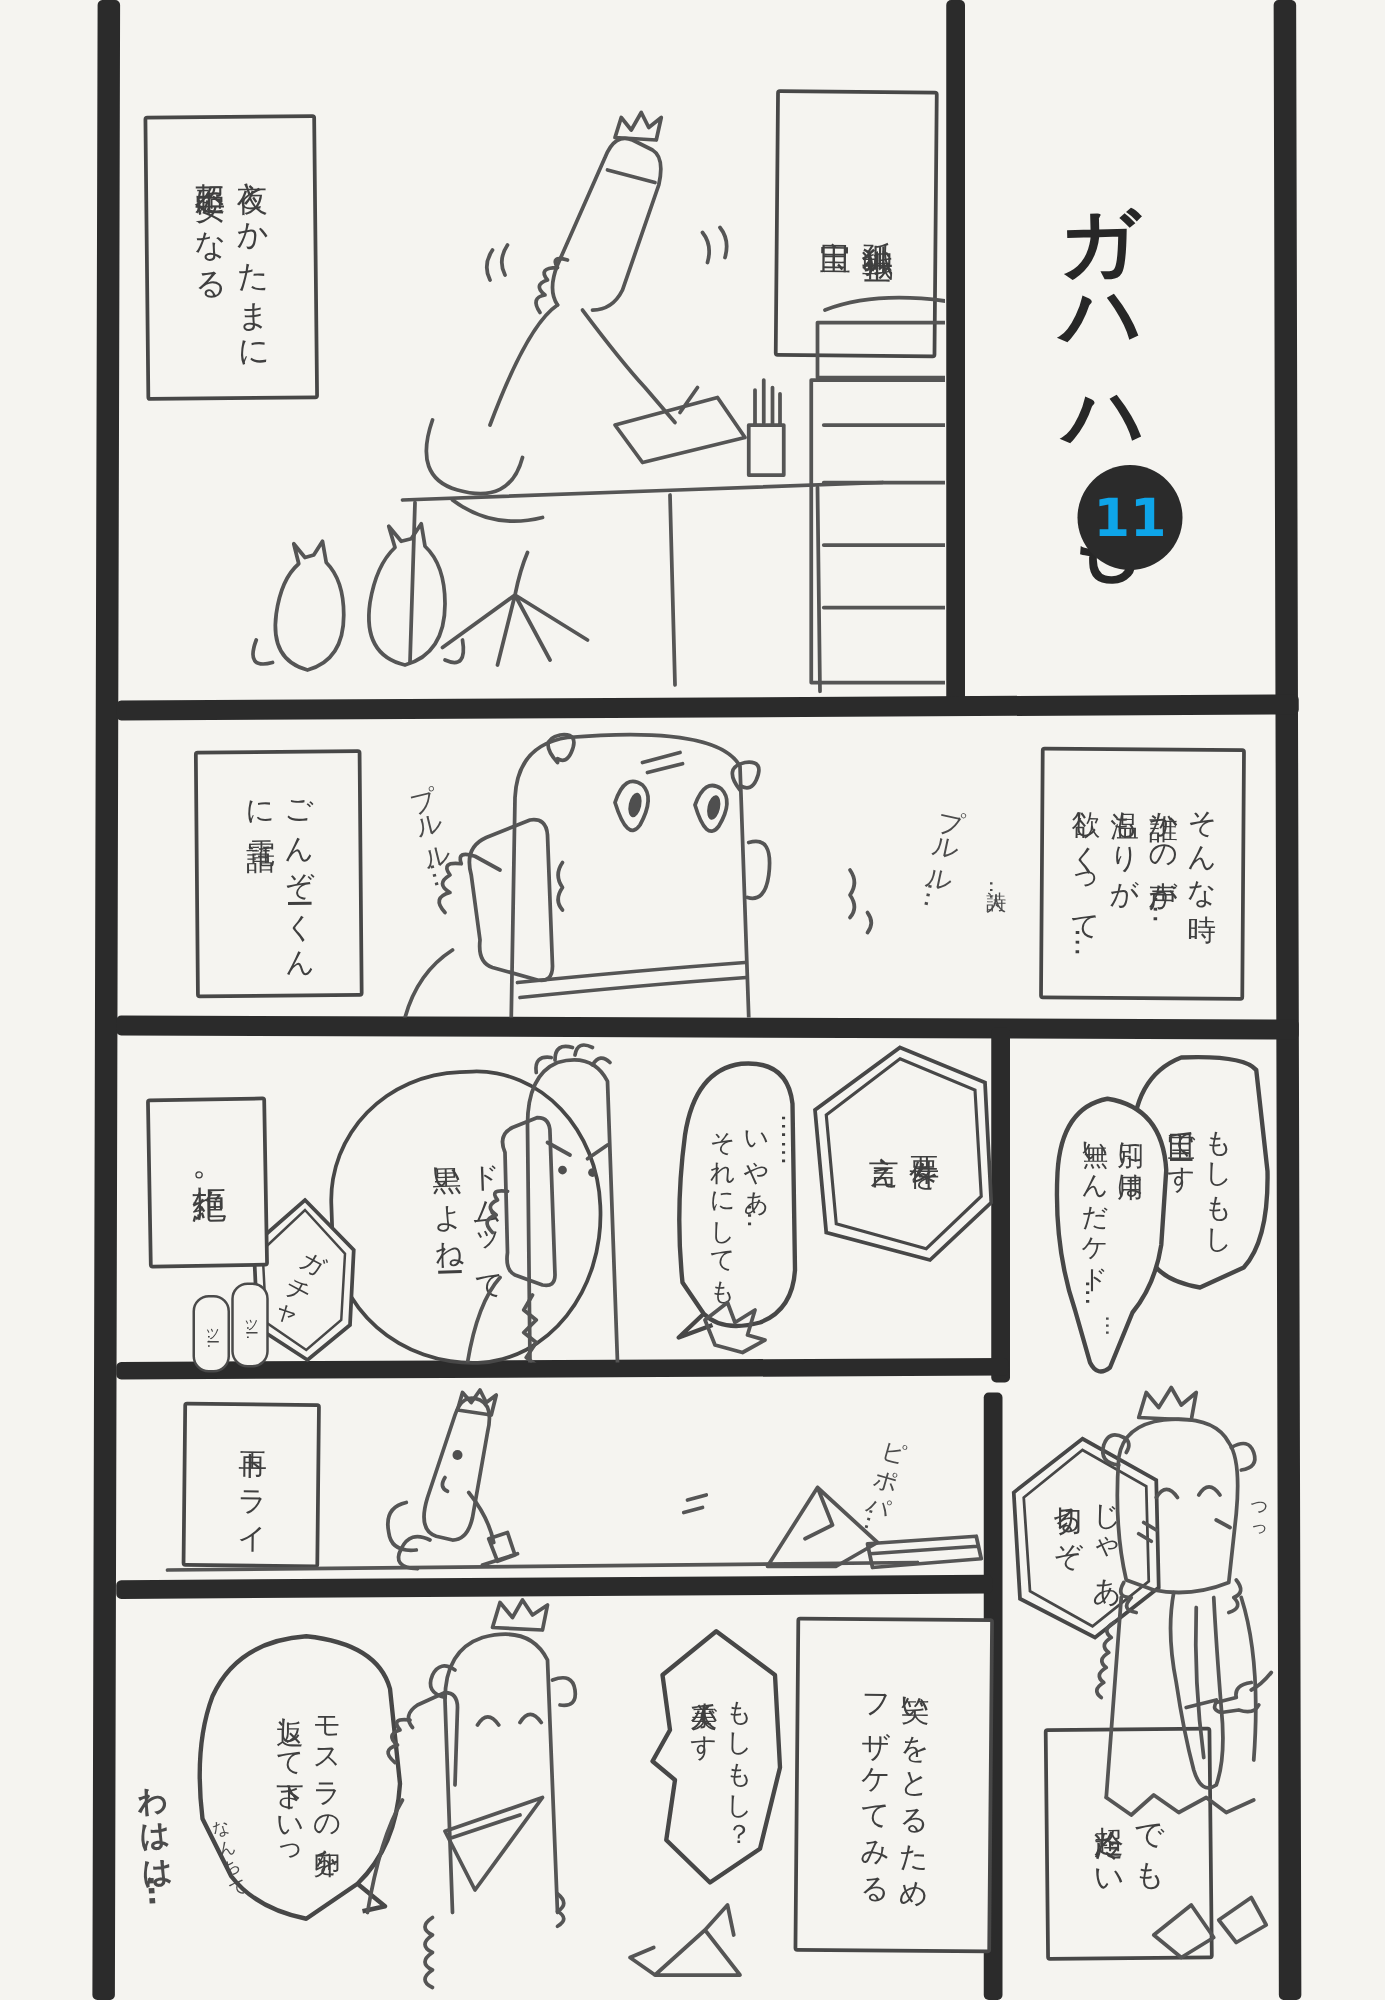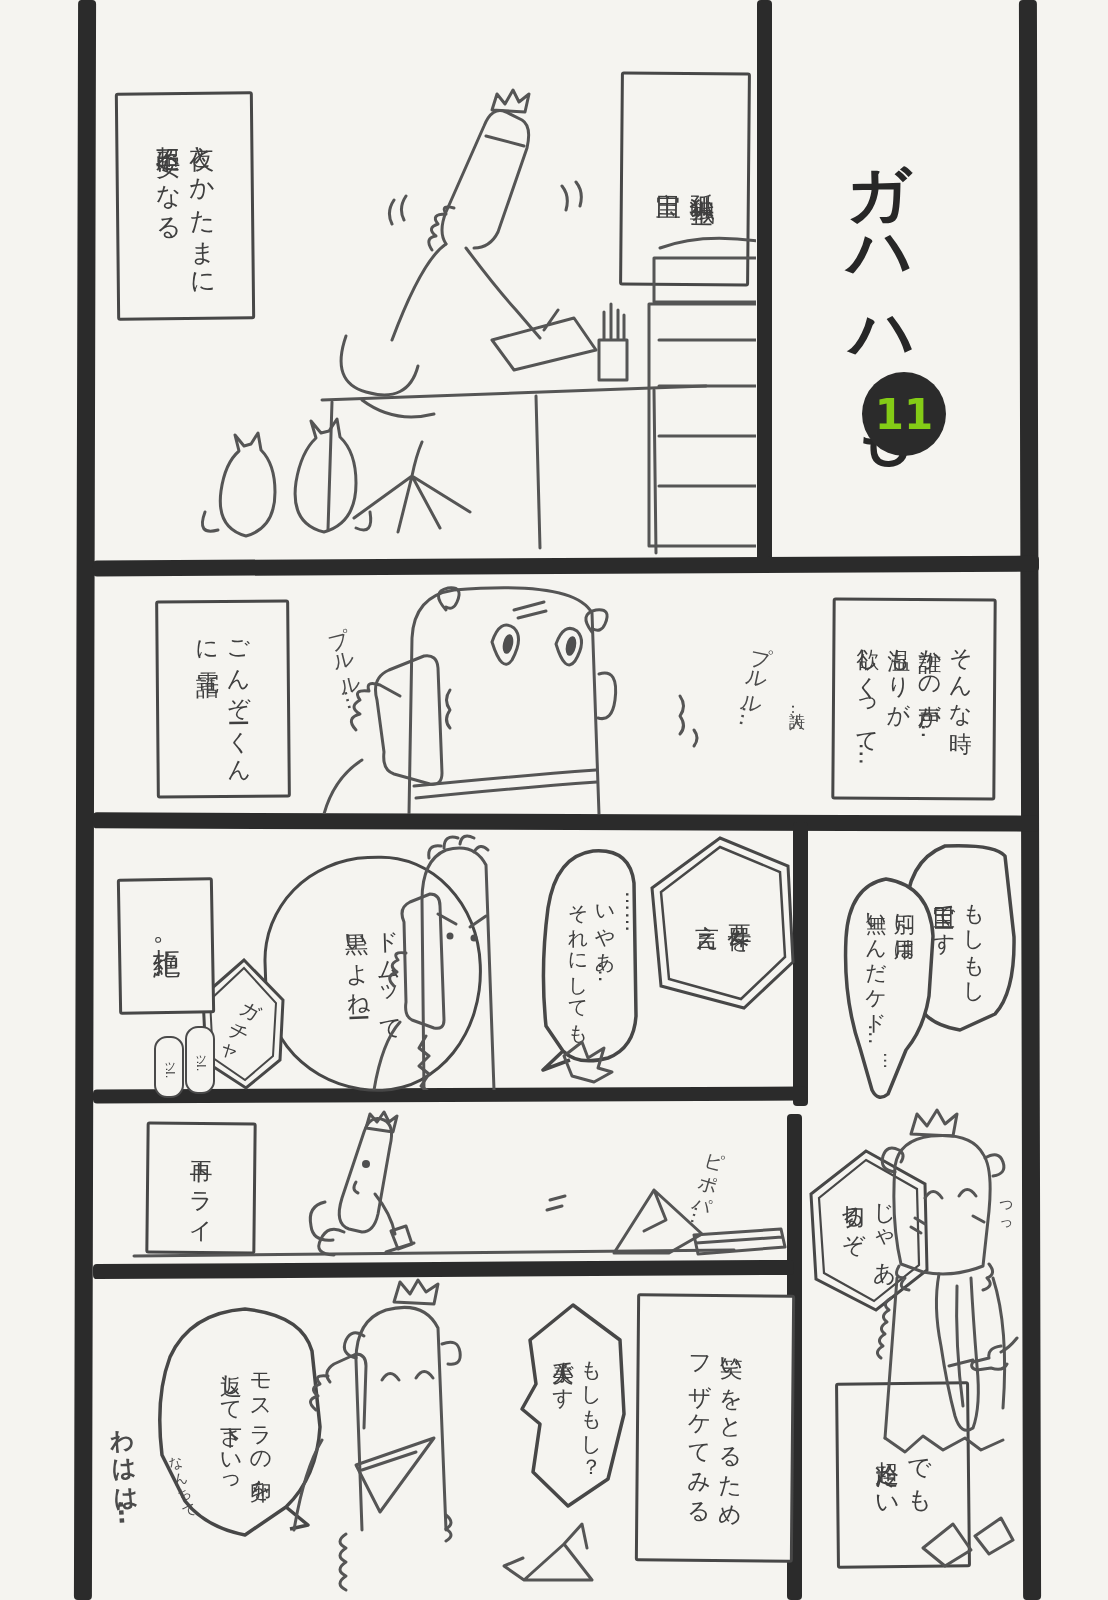--- a/index.html
+++ b/index.html
@@ -10,21 +10,21 @@
   .vbox{position:absolute;border:3px solid #474747;border-radius:3px;background:#f5f4f0;
         display:flex;justify-content:center;align-items:center;}
   .sfx{position:absolute;writing-mode:vertical-rl;white-space:pre-line;color:#4b4b4b;letter-spacing:2px;}
   .bubble{position:absolute;}
   .bubble svg{position:absolute;inset:0;}
   .btxt{position:absolute;inset:0;display:flex;justify-content:center;align-items:center;}
   .oval{position:absolute;border:3.5px solid #474747;background:#f5f4f0;
         display:flex;justify-content:center;align-items:center;}
   .title-txt{writing-mode:vertical-rl;font-weight:bold;color:#272727;line-height:1.02;}
   .ep-circle{position:absolute;background:#2b2b2b;border-radius:50%;display:flex;
-             justify-content:center;align-items:center;color:#84cc16;font-weight:bold;}
+             justify-content:center;align-items:center;color:#0ea5e9;font-weight:bold;}
   .capsule{position:absolute;border:2.5px solid #4a4a4a;border-radius:13px;background:#f5f4f0;
            display:flex;justify-content:center;align-items:center;}
   .draw{position:absolute;}
   .draw path,.draw line,.draw polyline,.draw polygon,.draw circle,.draw ellipse{
       fill:none;stroke:#555;stroke-width:3;stroke-linecap:round;stroke-linejoin:round;}
 </style>
 </head>
 <body>
 
 <div class="page">

